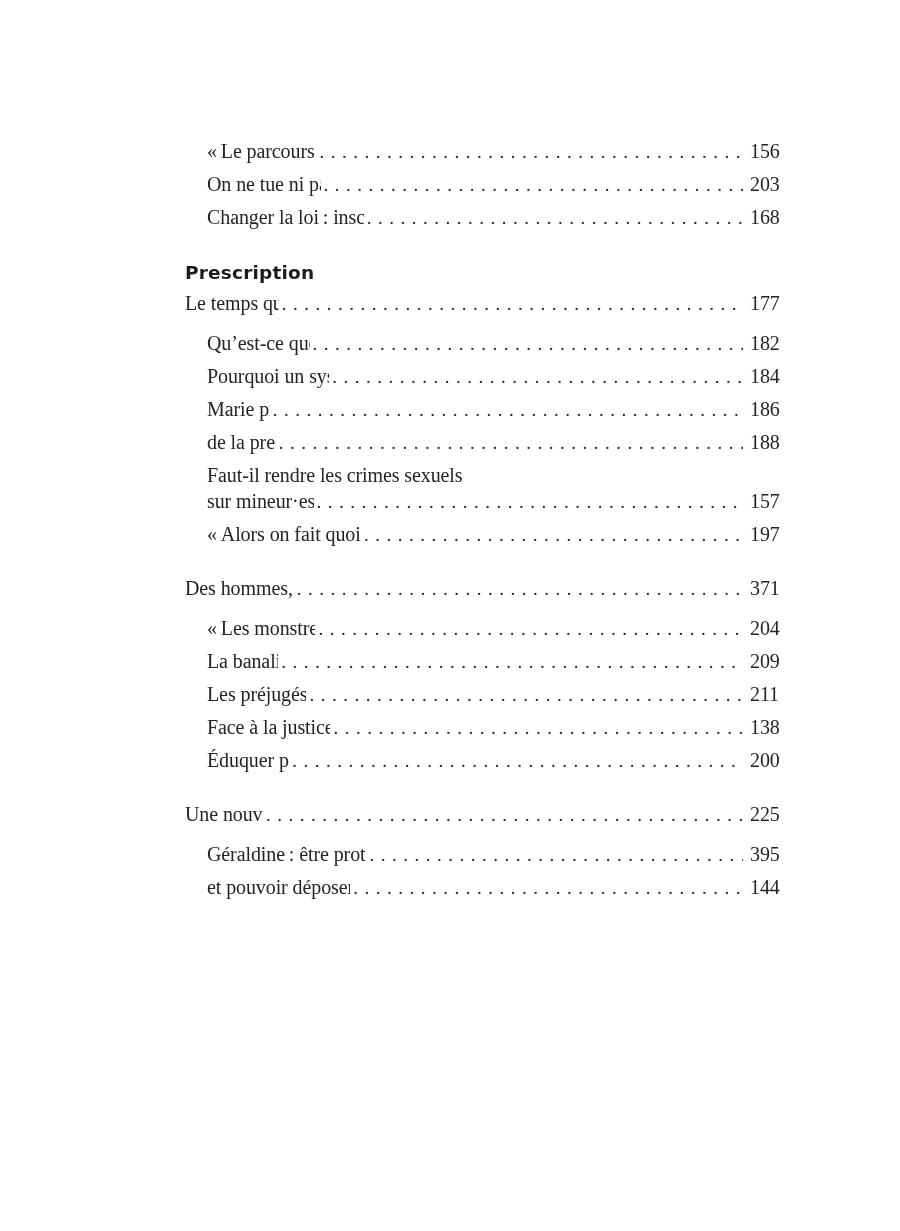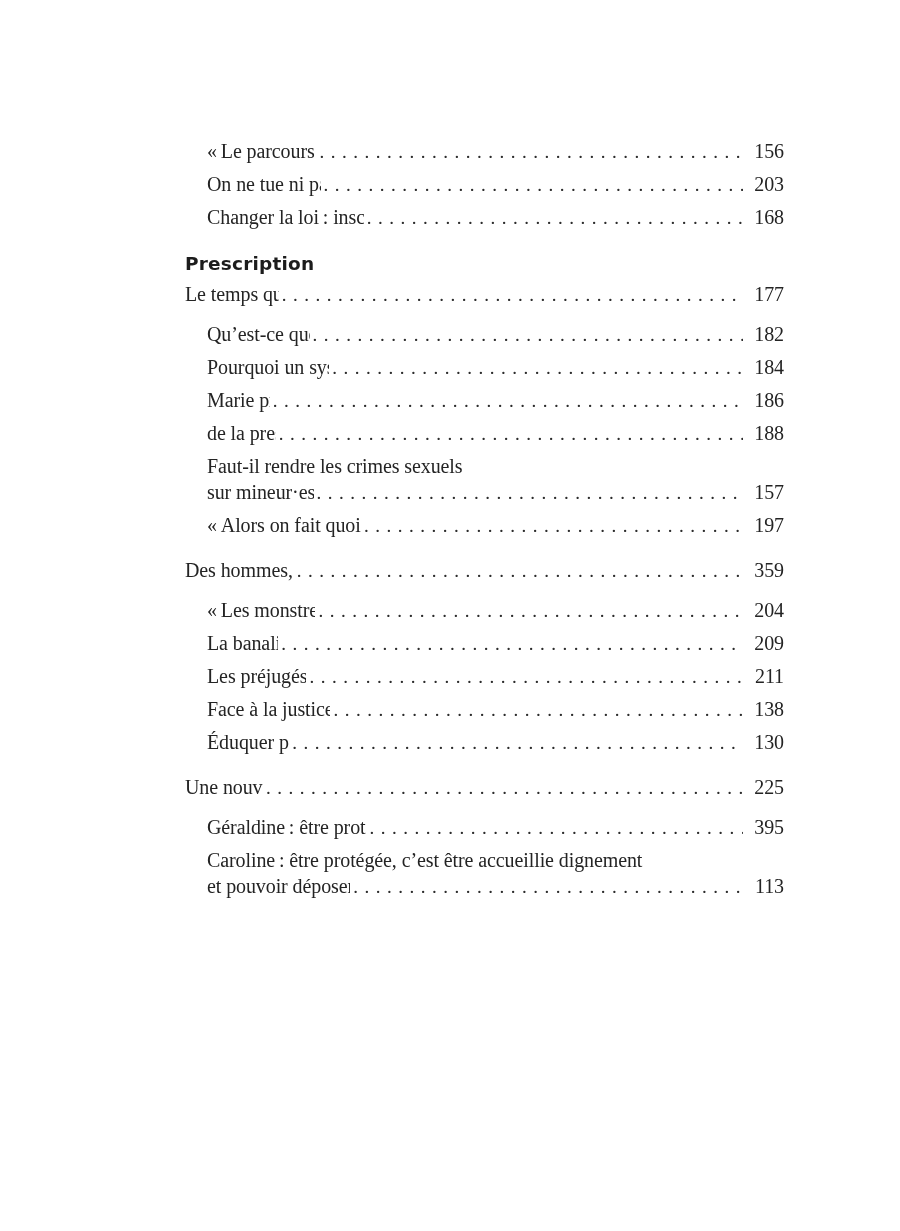--- a/index.html
+++ b/index.html
@@ -19,21 +19,21 @@
     width: 900px;
     height: 1231px;
     padding: 138px 116px 0 185px;
   }
   .toc {
     font-size: 20px;
     line-height: 26px;
     letter-spacing: -0.1px;
   }
   .sec { margin: 0; }
-  .sec.with-header { margin-top: 18px; }
+  .sec.with-header { margin-top: 27px; }
   .sec-h {
     font-family: "DejaVu Sans", "Liberation Sans", sans-serif;
     font-weight: 700;
     font-size: 18.5px;
     line-height: 30px;
     letter-spacing: 0.2px;
     color: #1c1c1c;
     margin: 0 0 2px 0;
   }
   .entry { margin-bottom: 6px; }
@@ -58,21 +58,21 @@
   }
   .leader::after {
     content: "..........................................................................................";
     letter-spacing: 6.5px;
     font-size: 19px;
     color: #2c2c2c;
   }
   .pg {
     flex: 0 0 auto;
     min-width: 34px;
-    text-align: right;
+    text-align: left;
     white-space: nowrap;
   }
 </style>
 </head>
 <body>
 
 <div class="book-page">
   <div class="toc">
 
     <div class="sec">
@@ -151,21 +151,21 @@
           <span class="pg">197</span>
         </div>
       </div>
     </div>
 
     <div class="sec with-header">
       <div class="entry chapter">
         <div class="row">
           <span class="txt">Des hommes, pas des monstres</span>
           <span class="leader"></span>
-          <span class="pg">359</span>
+          <span class="pg">371</span>
         </div>
       </div>
       <div class="entry sub">
         <div class="row">
           <span class="txt">« Les monstres, ça n’existe pas »</span>
           <span class="leader"></span>
           <span class="pg">204</span>
         </div>
       </div>
       <div class="entry sub">
@@ -186,44 +186,43 @@
         <div class="row">
           <span class="txt">Face à la justice : le déni ou le courage</span>
           <span class="leader"></span>
           <span class="pg">138</span>
         </div>
       </div>
       <div class="entry sub">
         <div class="row">
           <span class="txt">Éduquer plus que punir</span>
           <span class="leader"></span>
-          <span class="pg">130</span>
+          <span class="pg">200</span>
         </div>
       </div>
     </div>
 
     <div class="sec with-header">
       <div class="entry chapter">
         <div class="row">
           <span class="txt">Une nouvelle culture</span>
           <span class="leader"></span>
           <span class="pg">225</span>
         </div>
       </div>
       <div class="entry sub">
         <div class="row">
           <span class="txt">Géraldine : être protégée, c’est d’abord être considérée</span>
           <span class="leader"></span>
           <span class="pg">395</span>
         </div>
       </div>
       <div class="entry sub">
-        <div class="pre">Caroline : être protégée, c’est être accueillie dignement</div>
         <div class="row">
           <span class="txt">et pouvoir déposer plainte sans crainte ni honte</span>
           <span class="leader"></span>
-          <span class="pg">113</span>
+          <span class="pg">144</span>
         </div>
       </div>
     </div>
 
   </div>
 </div>
 
 </body></html>

